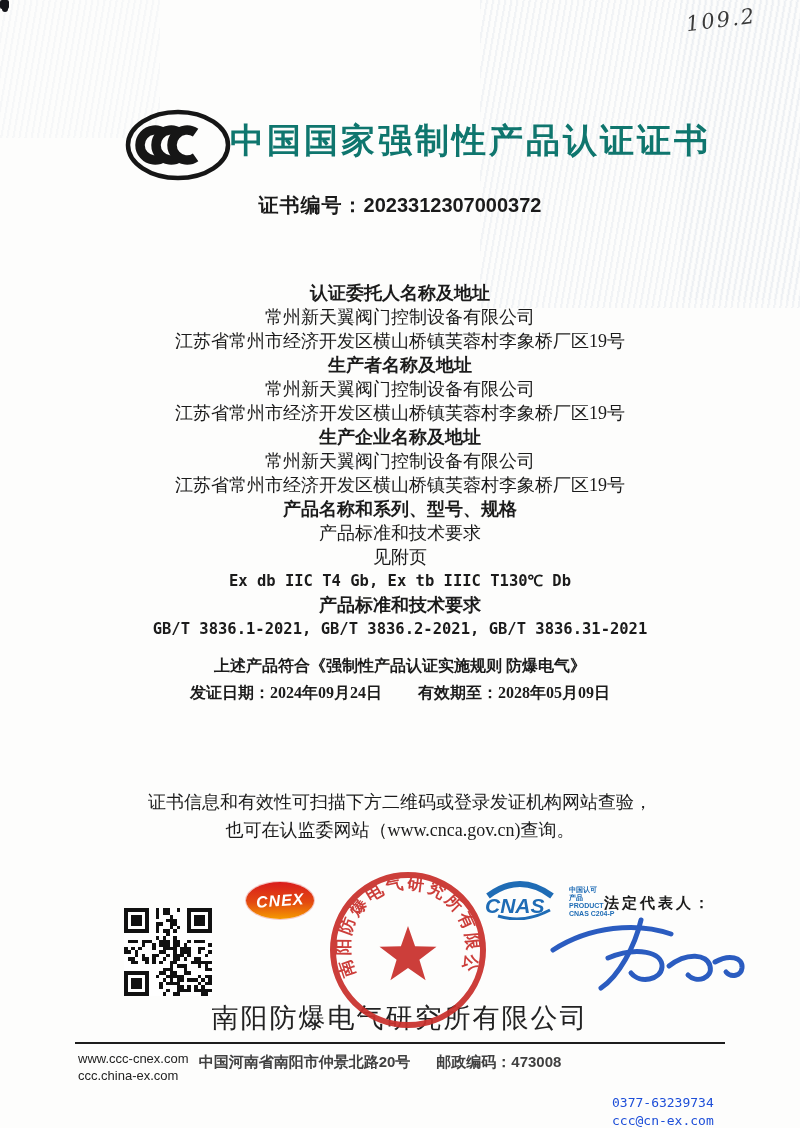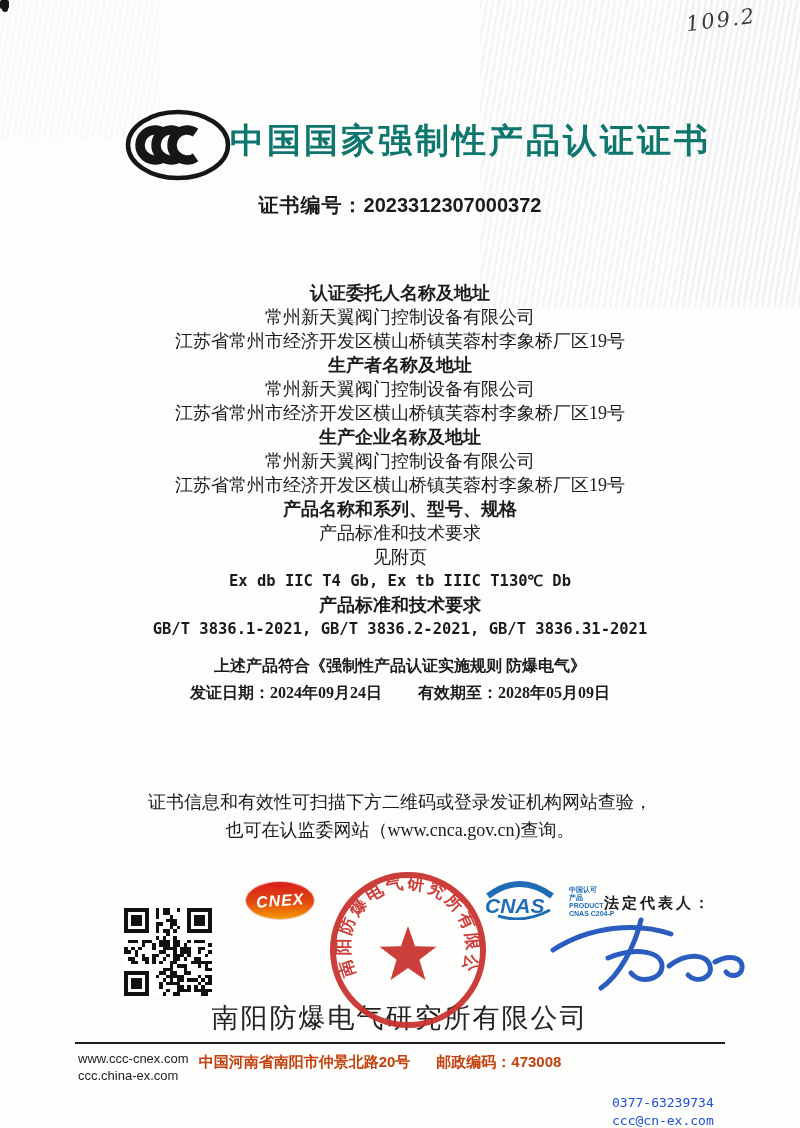--- a/index.html
+++ b/index.html
@@ -54,21 +54,21 @@
   .cnas-side{font-family:"Liberation Sans",sans-serif;color:#1f6cb5;font-weight:bold;
     font-size:7px;line-height:8px;padding-top:6px;}
   .legal{position:absolute;left:604px;top:26px;font-weight:bold;font-size:15px;letter-spacing:3px;}
   .sig{position:absolute;left:545px;top:42px;}
   .issuer-name{position:absolute;top:132px;left:0;width:100%;text-align:center;z-index:2;
     font-family:"Liberation Sans",sans-serif;font-weight:500;font-size:27px;letter-spacing:2px;color:#222;}
   .rule{position:absolute;top:174px;left:75px;width:650px;height:2px;background:#1d1d1d;}
   .f-left{position:absolute;left:78px;top:182px;font-family:Liberation Sans, sans-serif;
     font-size:13px;line-height:17px;color:#222;}
   .f-center{position:absolute;left:150px;top:185px;width:460px;text-align:center;
-    font-family:"Liberation Sans",sans-serif;font-weight:600;font-size:15px;color:#c2410c;white-space:nowrap;}
+    font-family:"Liberation Sans",sans-serif;font-weight:600;font-size:15px;color:#404040;white-space:nowrap;}
   .f-center .gap{display:inline-block;width:26px;}
   .f-right{position:absolute;left:612px;top:180px;font-family:"DejaVu Sans Mono",monospace;
     font-size:13px;line-height:18px;color:#1d4ed8;margin-top:46px;}
 </style>
 </head>
 <body>
 
 <div class="page">
   <div class="tex-stripes tex-a"></div>
   <div class="tex-stripes tex-b"></div>

